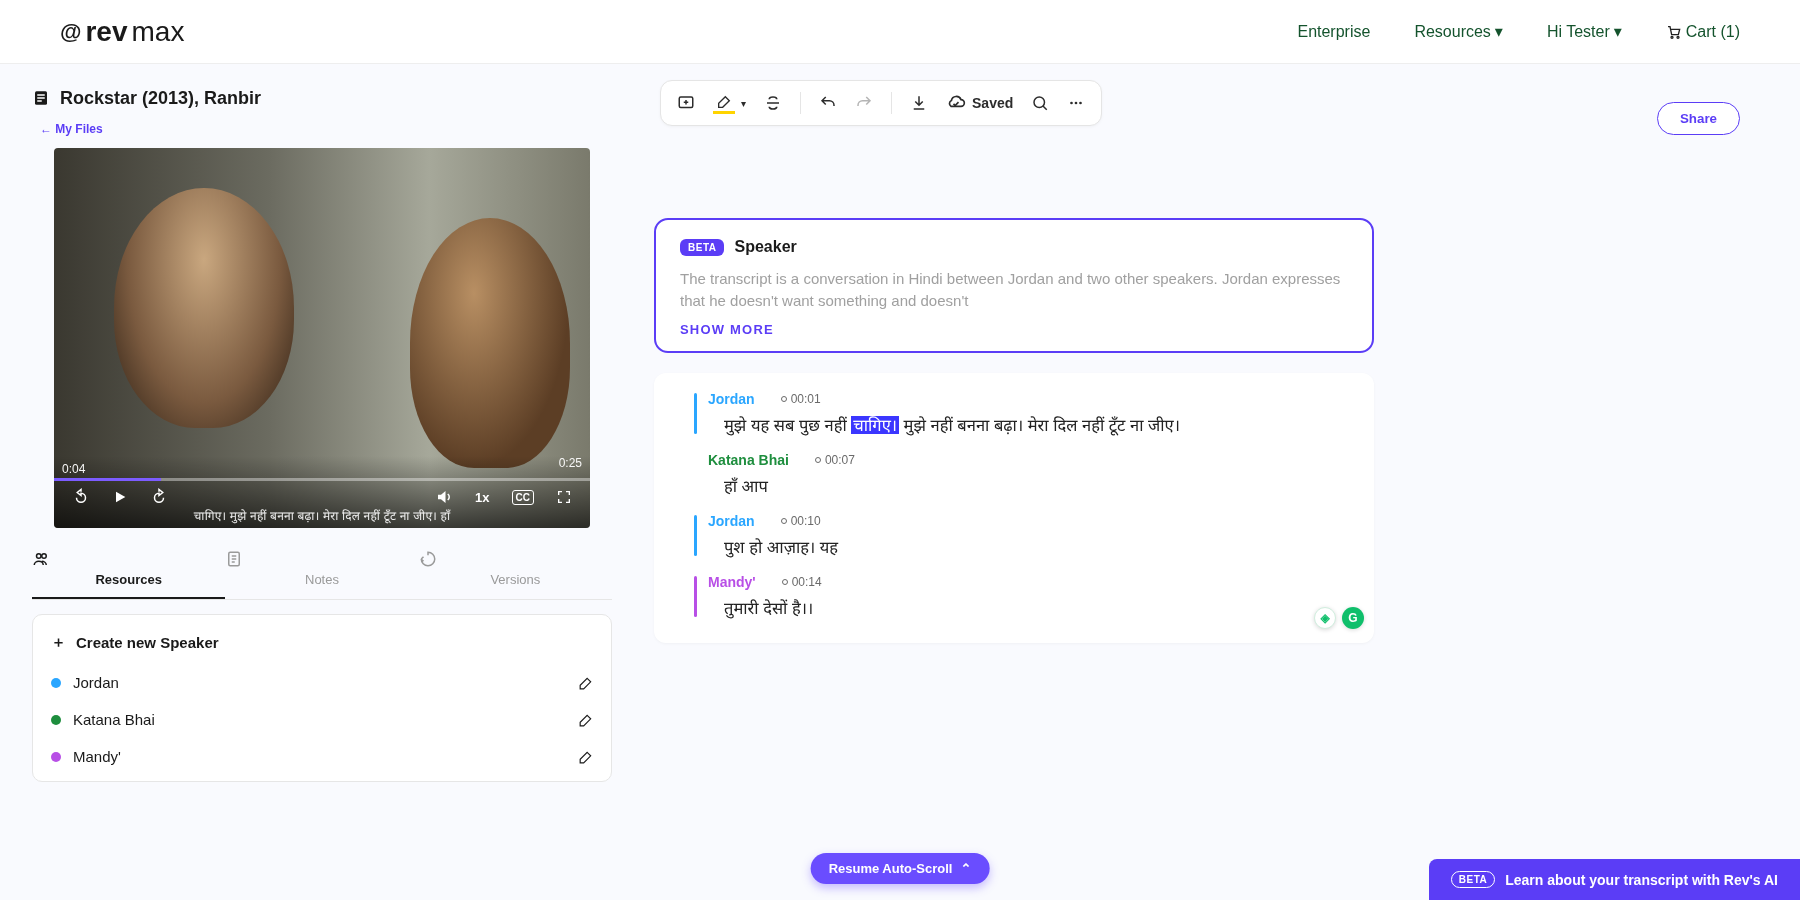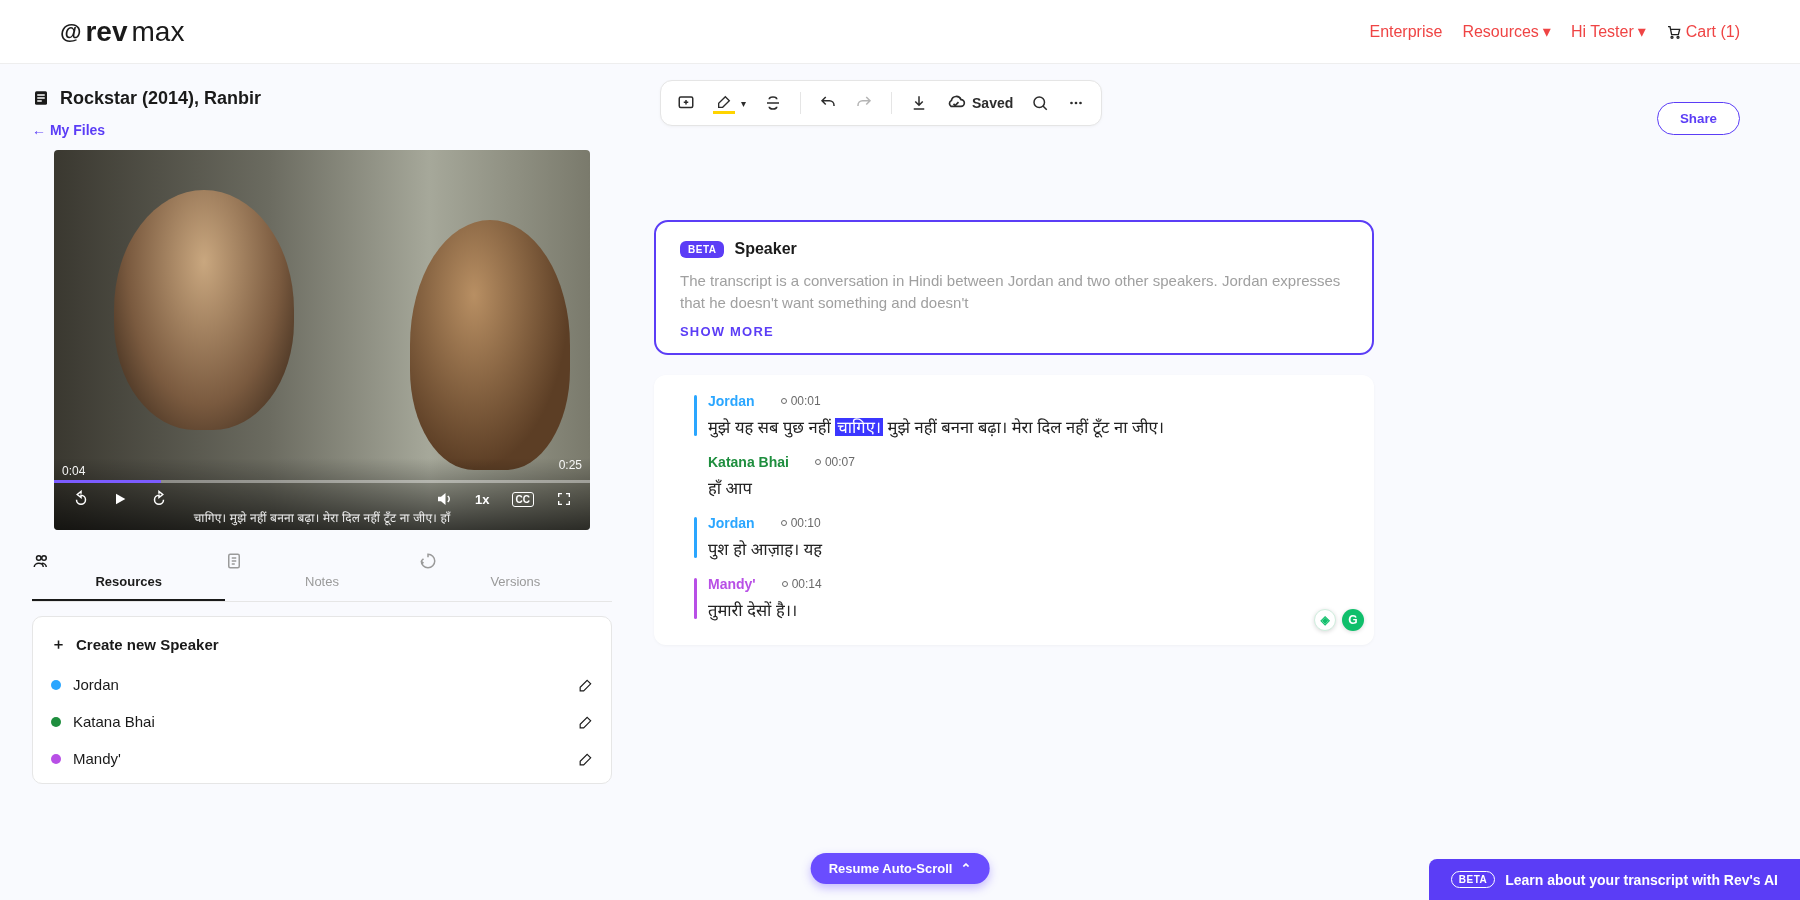--- a/index.html
+++ b/index.html
@@ -3,27 +3,27 @@
 <meta charset="utf-8">
 <style>
 * { box-sizing: border-box; margin: 0; padding: 0; font-family: -apple-system, BlinkMacSystemFont, "Segoe UI", Helvetica, Arial, sans-serif; }
 body { background: #f9fafe; width:1800px; height:900px; overflow:hidden; color:#1a1a1a; position:relative; }
 
 .topbar { height:64px; background:#fff; border-bottom:1px solid #eee; display:flex; align-items:center; padding:0 60px 0 60px; }
 .logo { font-weight:800; font-size:28px; display:flex; align-items:center; gap:4px; }
 .logo .at { font-size:22px; }
 .logo .rev { font-weight:900; }
 .logo .max { font-weight:400; }
-.nav-right { margin-left:auto; display:flex; align-items:center; gap:20px; font-size:16px; color:#ef4444; }
+.nav-right { margin-left:auto; display:flex; align-items:center; gap:44px; font-size:16px; color:#14532d; }
 .nav-drop { display:flex; align-items:center; gap:4px; cursor:pointer; }
 
 .titlebar { height:56px; display:flex; align-items:center; padding:12px 32px 0 32px; gap:10px; }
 .file-title { font-size:18px; font-weight:700; display:flex; align-items:center; gap:10px; }
 .file-title-icon svg { width:18px; height:18px; }
-.back-link { color:#5b3df6; font-size:14px; font-weight:600; padding-left:32px; margin-top:2px; cursor:pointer; }
+.back-link { color:#5b3df6; font-size:12px; font-weight:600; padding-left:40px; margin-top:2px; cursor:pointer; }
 
 .share-btn { border:1.5px solid #5b3df6; color:#5b3df6; font-weight:700; border-radius:20px; padding:8px 22px; background:#fff; cursor:pointer; }
 
 .toolbar-pill { background:#fff; border:1px solid #e5e5e5; border-radius:12px; height:46px; display:flex; align-items:center; padding:0 16px; gap:18px; box-shadow:0 1px 3px rgba(0,0,0,0.04); }
 .toolbar-pill .divider { width:1px; height:22px; background:#e5e5e5; }
 .toolbar-pill .item { display:flex; align-items:center; gap:6px; cursor:pointer; color:#2c2c2c; }
 .pen { width:22px; height:22px; border-bottom:3px solid #ffd400; display:flex; align-items:center; justify-content:center; }
 .icon-btn svg { width:18px; height:18px; display:block; }
 
 .main-row { display:flex; gap:12px; padding:12px 32px 0 32px; align-items:flex-start; }
@@ -69,21 +69,21 @@
 .seg.active::before { content:""; position:absolute; left:40px; top:12px; bottom:8px; width:3px; border-radius:2px; }
 .seg.jordan.active::before { background:#2aa6ff; }
 .seg.mandy.active::before { background:#b84fe6; }
 .seg-head { display:flex; align-items:center; gap:26px; padding-left:14px; }
 .speaker-name { font-weight:700; font-size:14px; }
 .sp-jordan { color:#2aa6ff; }
 .sp-katana { color:#1e8e3e; }
 .sp-mandy { color:#b84fe6; }
 .ts { font-size:12px; color:#6a6a6a; display:flex; align-items:center; gap:4px; }
 .ts .tdot { width:6px; height:6px; border-radius:50%; border:1.5px solid #6a6a6a; }
-.seg-text { font-size:16.5px; color:#222; padding-left:14px; }
+.seg-text { font-size:16.5px; color:#222; padding-left:30px; }
 .sel { background:#3b36ff; color:#fff; padding:0 2px; }
 
 .floating-green { position:absolute; right:10px; bottom:14px; display:flex; gap:6px; }
 .gbadge { width:22px; height:22px; border-radius:50%; background:#0fbf6b; color:#fff; display:flex; align-items:center; justify-content:center; font-size:12px; font-weight:700; box-shadow:0 1px 4px rgba(0,0,0,.15); }
 
 .resume-pill { position:absolute; left:50%; bottom:16px; transform:translateX(-50%); background:#6a4dff; color:#fff; font-size:13px; font-weight:600; border-radius:22px; padding:8px 18px; display:flex; align-items:center; gap:8px; box-shadow:0 4px 10px rgba(100,70,255,.35); cursor:pointer; }
 
 .ai-bar { position:absolute; right:0; bottom:0; background:#5b3df6; color:#fff; font-size:14px; font-weight:600; padding:12px 22px; border-top-left-radius:8px; display:flex; align-items:center; gap:10px; }
 .ai-bar .beta-pill2 { border:1.5px solid #fff; background:transparent; font-size:10px; font-weight:800; letter-spacing:.5px; padding:2px 7px; border-radius:10px; }
 
@@ -126,21 +126,21 @@
 <div class="titlebar">
   <div class="file-title">
     <span class="file-title-icon">
         <svg viewBox="0 0 24 24" fill="#1a1a1a">
           <rect x="4" y="3" width="16" height="18" rx="2"></rect>
           <rect x="7" y="7" width="10" height="2" fill="#fff"></rect>
           <rect x="7" y="11" width="10" height="2" fill="#fff"></rect>
           <rect x="7" y="15" width="6" height="2" fill="#fff"></rect>
         </svg>
       </span>
-    <span>Rockstar (2014), Ranbir</span>
+    <span>Rockstar (2013), Ranbir</span>
   </div>
 </div>
 <div class="back-link">← My Files</div>
 
 <div class="center-header-row">
   <div class="toolbar-pill">
     <span class="item icon-btn">
         <svg viewBox="0 0 24 24" fill="none" stroke="#2c2c2c" stroke-width="2">
           <rect x="3" y="4" width="18" height="14" rx="2"></rect>
           <path d="M12 8v6M9 11h6"></path>

